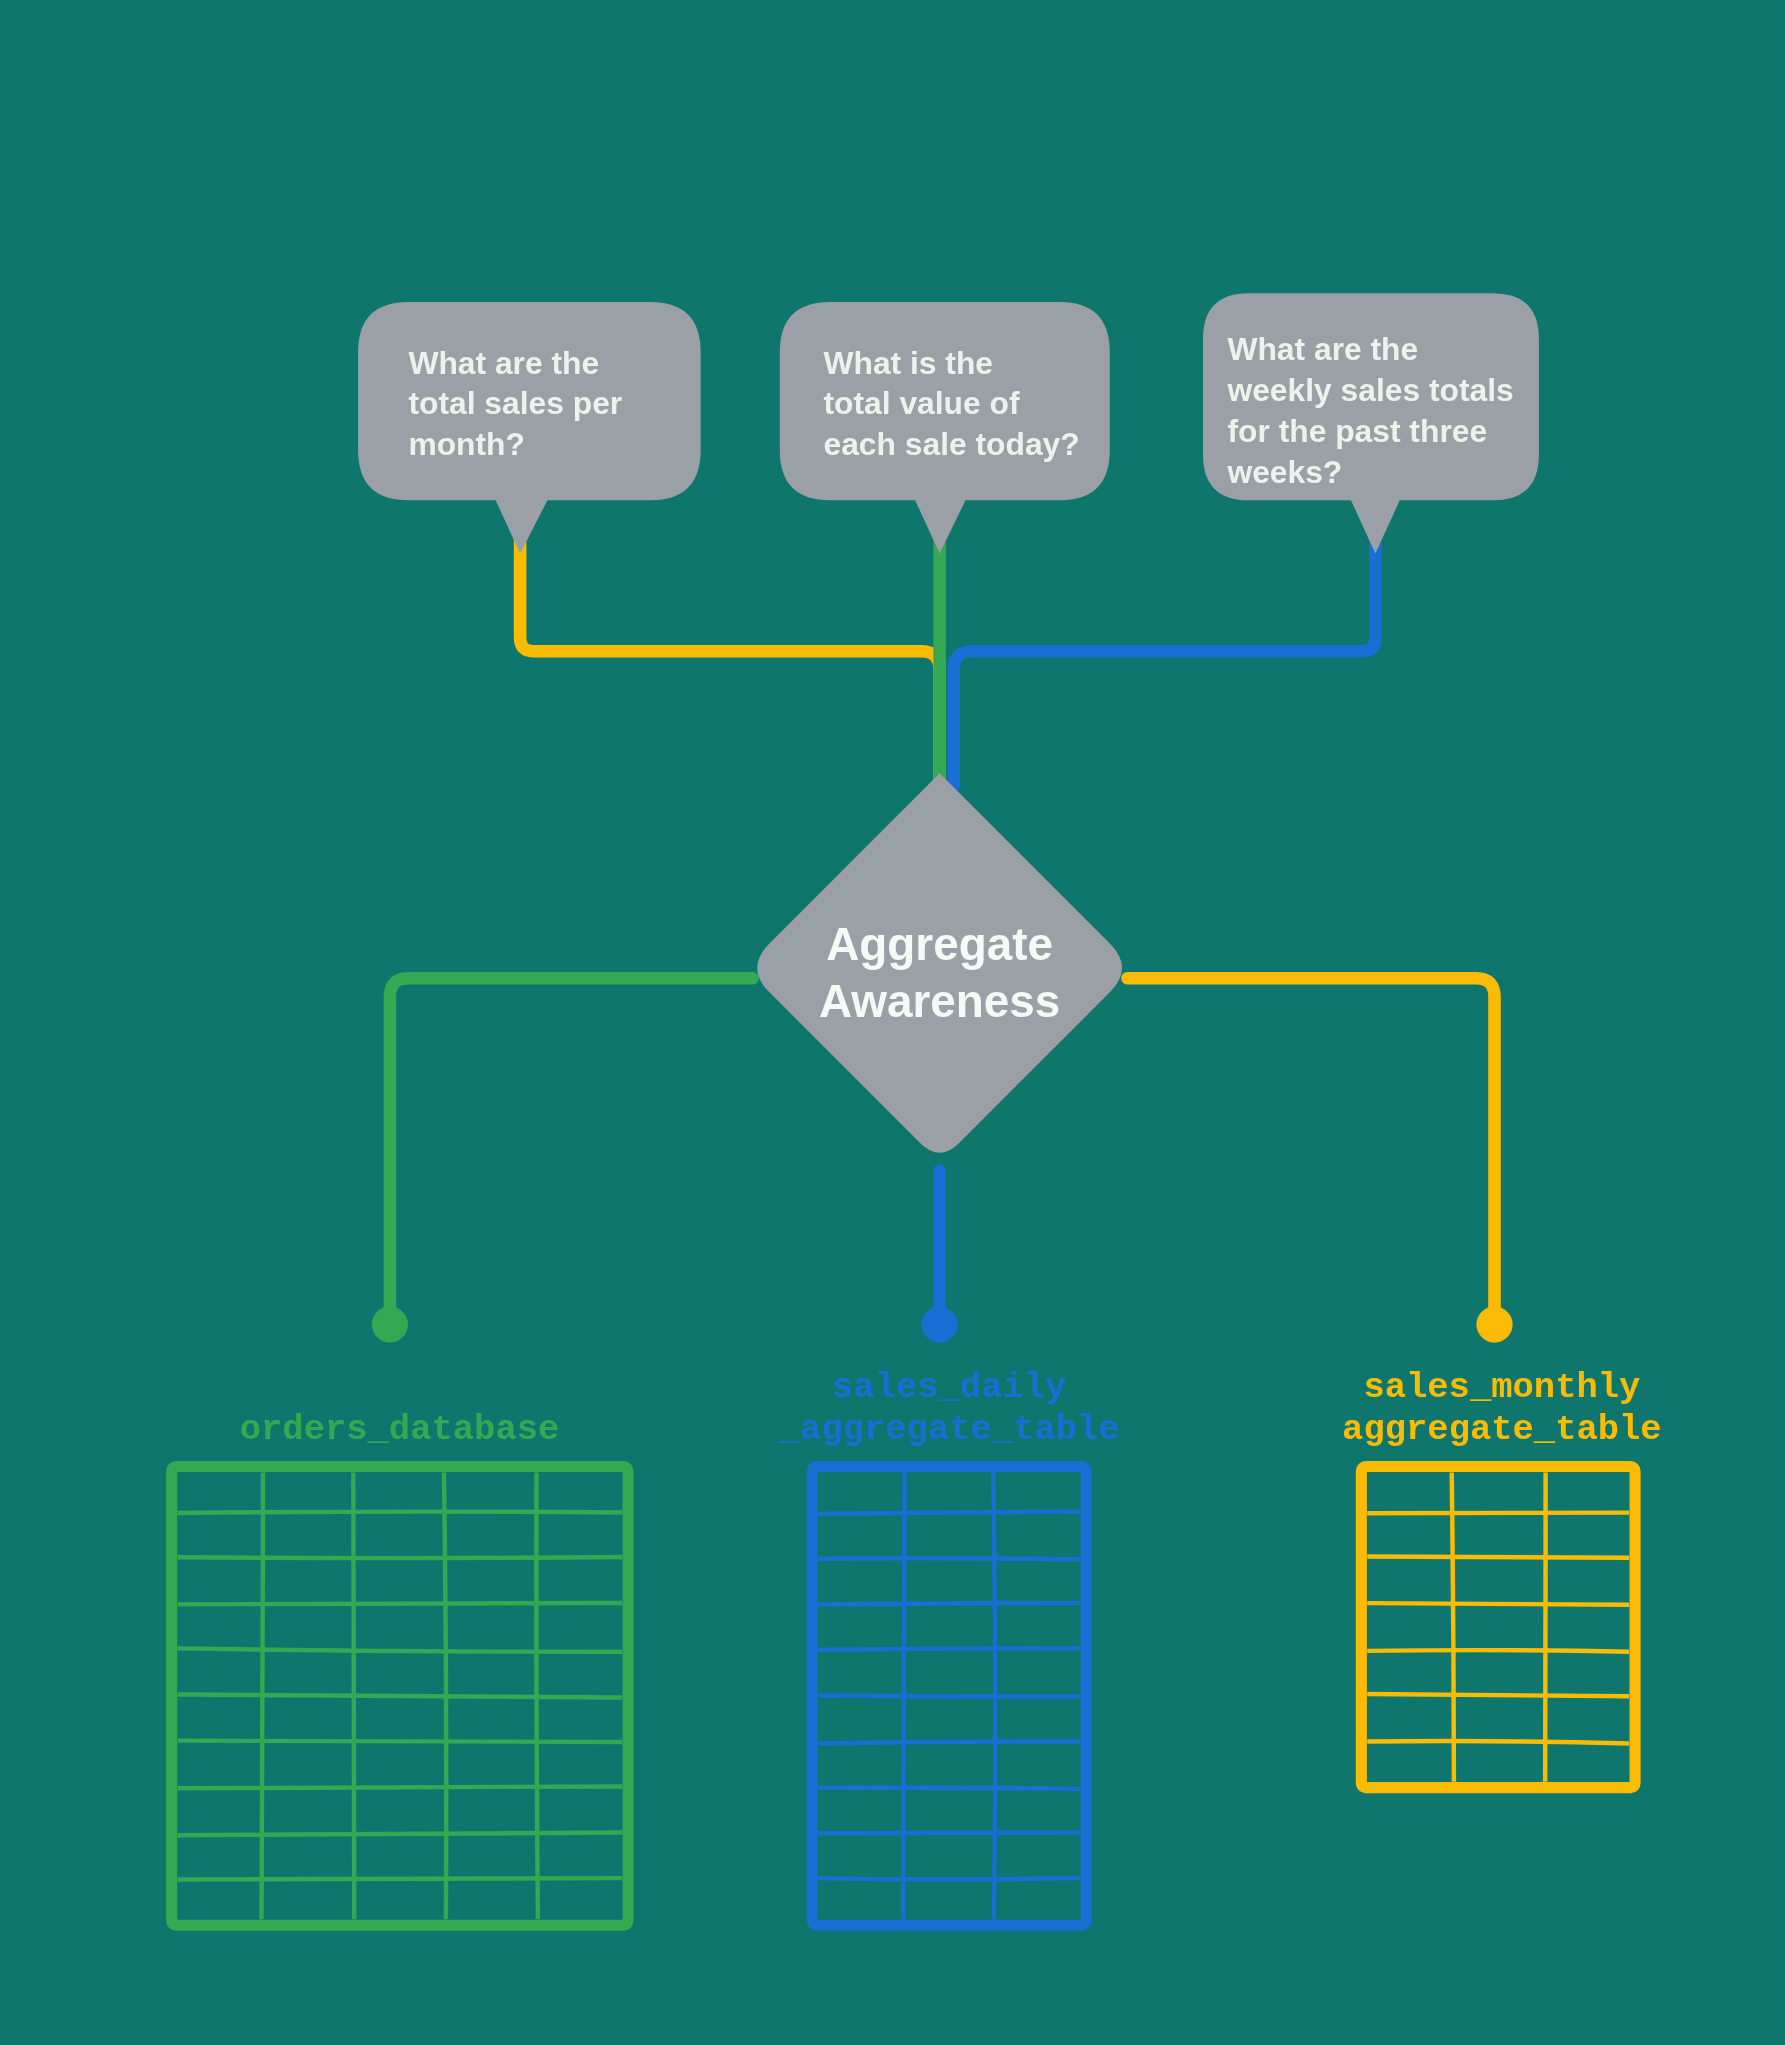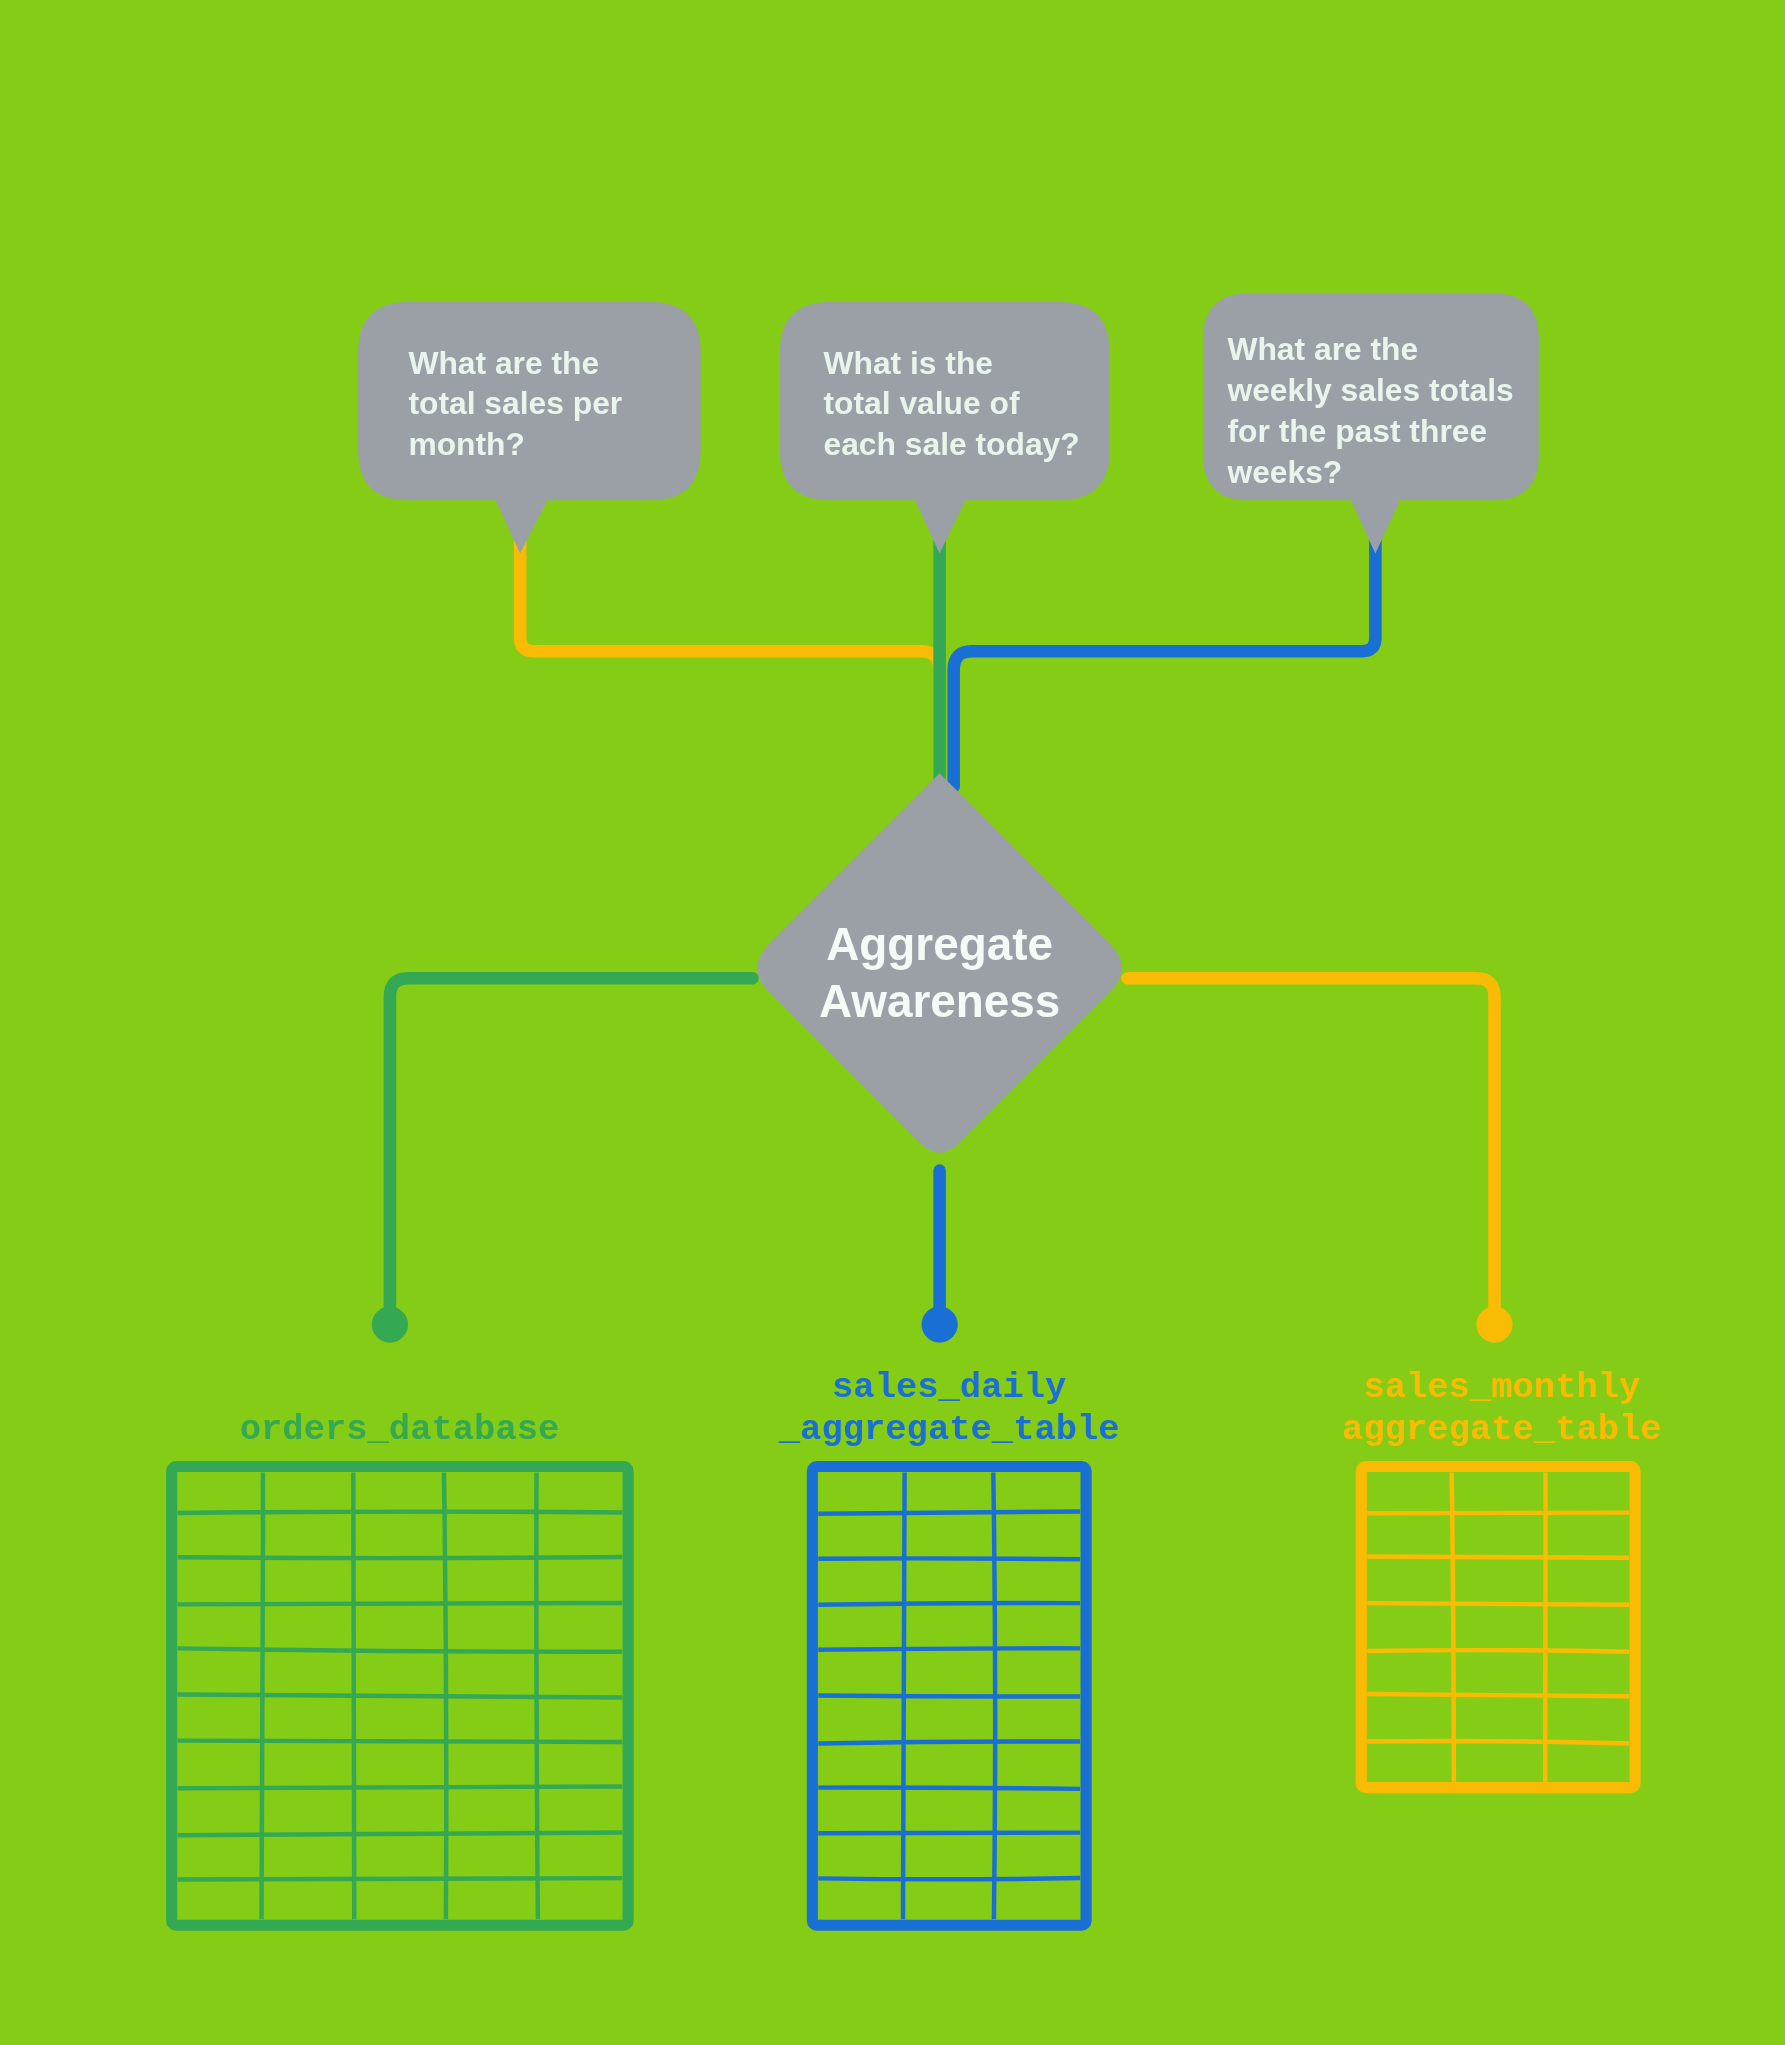--- a/index.html
+++ b/index.html
@@ -11,21 +11,21 @@
   body {
     width: 1786px;
     height: 2046px;
     font-family: "Liberation Sans", sans-serif;
     overflow: hidden;
   }
   #diagram-root {
     position: relative;
     width: 1786px;
     height: 2046px;
-    background: #84cc16;
+    background: #0f766e;
   }
   #diagram-svg {
     position: absolute;
     top: 0;
     left: 0;
     width: 1786px;
     height: 2046px;
     display: block;
   }
   .bubble-text {

